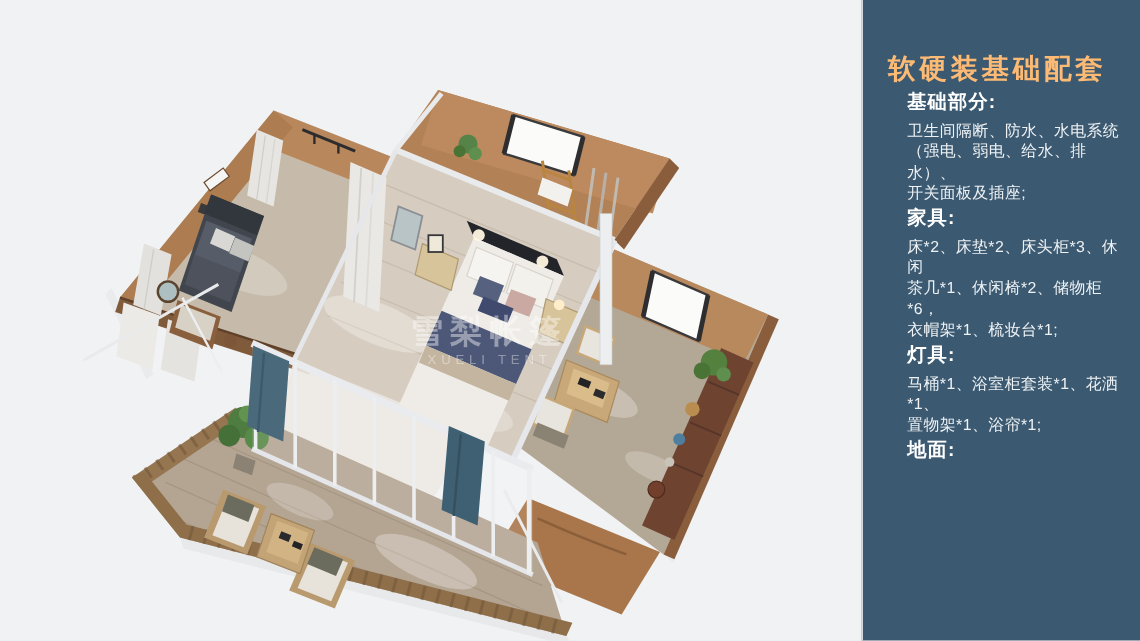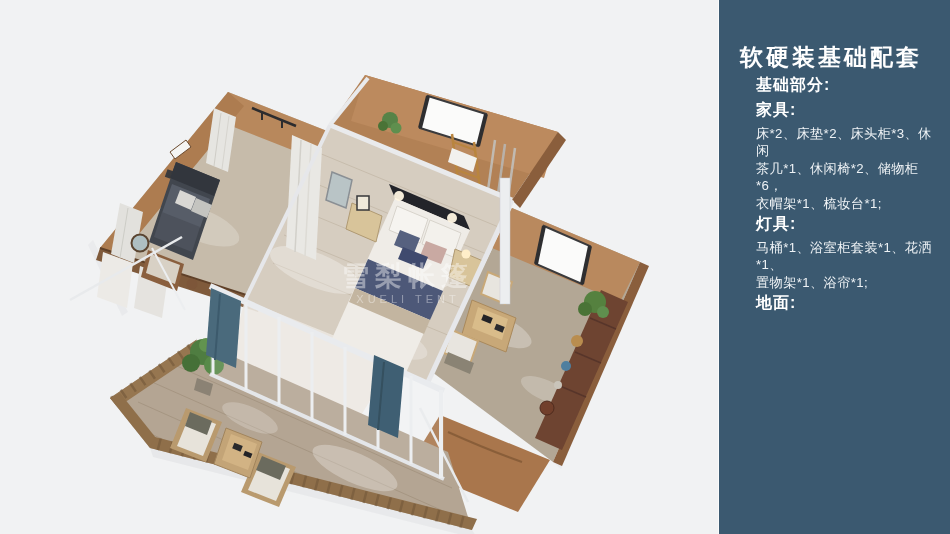--- a/index.html
+++ b/index.html
@@ -2,21 +2,21 @@
 <html><head>
 <meta charset="utf-8">
 <style>
   html,body{margin:0;padding:0;background:#e8e9ea;}
   .stage{position:relative;width:950px;height:534px;background:#f1f2f3;overflow:hidden;
          font-family:"Liberation Sans","DejaVu Sans",sans-serif;}
   .plan-svg{position:absolute;left:0;top:0;}
   .spec-panel{position:absolute;left:718px;top:0;width:232px;height:534px;
               background:#3b5970;border-left:1px solid #fafbfb;box-sizing:border-box;
               padding:42px 13px 0 21px;color:#fff;}
-  .panel-title{margin:0;font-size:23px;font-weight:bold;letter-spacing:3px;color:#ffffff;white-space:nowrap;}
+  .panel-title{margin:0;font-size:23px;font-weight:bold;letter-spacing:3px;color:#fdba74;white-space:nowrap;}
   .sections{margin-left:16px;}
   .spec-section{margin-top:2px;}
   .spec-section h2{margin:0 0 4px 0;font-size:16px;font-weight:bold;letter-spacing:1px;color:#ffffff;}
   .spec-section p{margin:0;font-size:13.2px;line-height:17.4px;letter-spacing:0.4px;
                   color:#eef2f5;white-space:pre-line;}
 </style>
 </head>
 <body>
 
 <div class="stage">
@@ -291,20 +291,23 @@
       <text x="408" y="285" text-anchor="middle" font-size="27" font-weight="bold" letter-spacing="6" fill="#ffffff" opacity="0.42" font-family="Liberation Sans, DejaVu Sans, sans-serif">雪梨帐篷</text>
       <text x="408" y="303" text-anchor="middle" font-size="11" letter-spacing="4" fill="#ffffff" opacity="0.38" font-family="Liberation Sans, DejaVu Sans, sans-serif">XUELI TENT</text>
     </g>
   </svg>
 
   <aside class="spec-panel">
     <h1 class="panel-title">软硬装基础配套</h1>
     <div class="sections">
       <section class="spec-section">
         <h2>基础部分:</h2>
+        <p>卫生间隔断、防水、水电系统
+（强电、弱电、给水、排水）、
+开关面板及插座;</p>
       </section>
       <section class="spec-section">
         <h2>家具:</h2>
         <p>床*2、床垫*2、床头柜*3、休闲
 茶几*1、休闲椅*2、储物柜*6，
 衣帽架*1、梳妆台*1;</p>
       </section>
       <section class="spec-section">
         <h2>灯具:</h2>
       </section>

